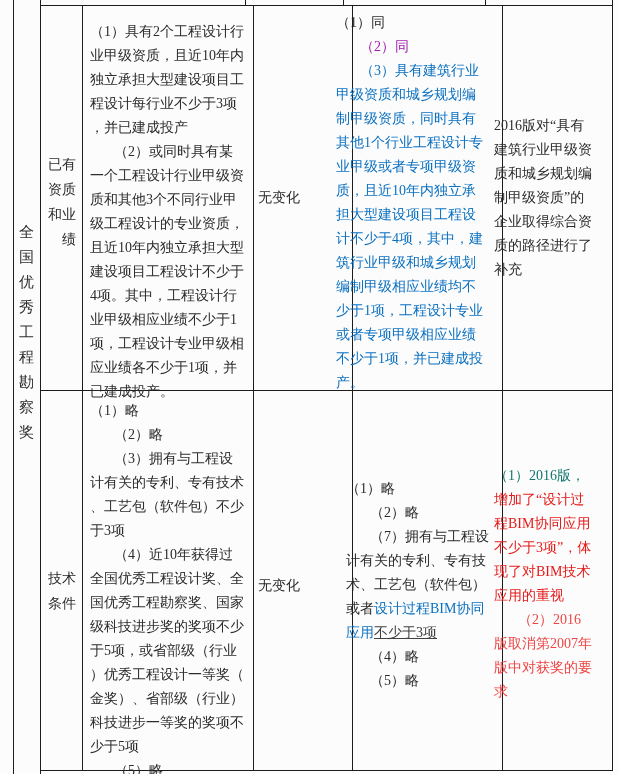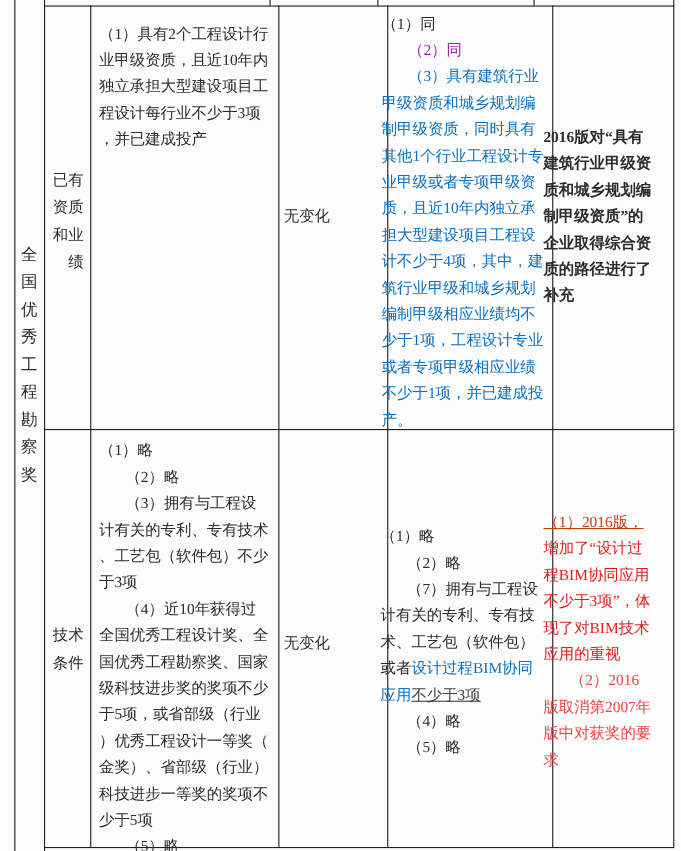--- a/index.html
+++ b/index.html
@@ -28,21 +28,21 @@
     font-size:15px;line-height:25px;
     letter-spacing:0;
   }
   .aspect{
     left:46px;width:30px;
     text-align:right;
     line-height:25px;
   }
   .cell-old-r1{left:90px;width:156px;top:20px;}
   .cell-change-r1{left:258px;top:186px;}
-  .cell-new-r1{left:347px;width:147px;top:11px;}
+  .cell-new-r1{left:336px;width:147px;top:11px;}
   .cell-note-r1{left:494px;width:104px;top:114px;}
   .cell-old-r2{left:90px;width:156px;top:399px;}
   .cell-change-r2{left:258px;top:574px;}
   .cell-new-r2{left:346px;width:147px;top:477px;}
   .cell-note-r2{left:494px;width:100px;top:464px;}
 </style>
 </head>
 <body>
 
 <div class="stage">
@@ -61,45 +61,46 @@
 
   <div class="line" style="left:40px;top:5px;width:573px;height:1px;"></div>
   <div class="line" style="left:40px;top:390px;width:573px;height:1px;"></div>
   <div class="line" style="left:40px;top:770px;width:573px;height:1px;"></div>
 
   <div class="txt vertical-label">全国优秀工程勘察奖</div>
 
   <div class="txt aspect" style="top:152px;">已有资质和业绩</div>
   <div class="txt cell-old-r1">
       <p class="para"><span style="color: rgb(43, 43, 43);">（1）具有2个工程设计行业甲级资质，且近10年内独立承担大型建设项目工程设计每行业不少于3项，并已建成投产</span></p>
+      <p class="para indent"><span style="color: rgb(43, 43, 43);">（2）或同时具有某一个工程设计行业甲级资质和其他3个不同行业甲级工程设计的专业资质，且近10年内独立承担大型建设项目工程设计不少于4项。其中，工程设计行业甲级相应业绩不少于1项，工程设计专业甲级相应业绩各不少于1项，并已建成投产。</span></p>
     </div>
   <div class="txt cell-change-r1">无变化</div>
   <div class="txt cell-new-r1">
       <p class="para"><span style="color: rgb(43, 43, 43);">（1）同</span></p>
       <p class="para indent"><span style="color: #a21caf;">（2）同</span></p>
       <p class="para indent"><span style="color: rgb(10, 112, 192);">（3）具有建筑行业甲级资质和城乡规划编制甲级资质，同时具有其他1个行业工程设计专业甲级或者专项甲级资质，且近10年内独立承担大型建设项目工程设计不少于4项，其中，建筑行业甲级和城乡规划编制甲级相应业绩均不少于1项，工程设计专业或者专项甲级相应业绩不少于1项，并已建成投产。</span></p>
     </div>
   <div class="txt cell-note-r1">
-      <p class="para"><span style="color: rgb(43, 43, 43); font-weight: bold;">2016版对“具有建筑行业甲级资质和城乡规划编制甲级资质”的企业取得综合资质的路径进行了补充</span></p>
+      <p class="para"><span style="color: rgb(43, 43, 43);">2016版对“具有建筑行业甲级资质和城乡规划编制甲级资质”的企业取得综合资质的路径进行了补充</span></p>
     </div>
 
   <div class="txt aspect" style="top:566px;">技术条件</div>
   <div class="txt cell-old-r2">
       <p class="para"><span style="color: rgb(43, 43, 43);">（1）略</span></p>
       <p class="para indent"><span style="color: rgb(43, 43, 43);">（2）略</span></p>
       <p class="para indent"><span style="color: rgb(43, 43, 43);">（3）拥有与工程设计有关的专利、专有技术、工艺包（软件包）不少于3项</span></p>
       <p class="para indent"><span style="color: rgb(43, 43, 43); margin-top: 28px;">（4）近10年获得过全国优秀工程设计奖、全国优秀工程勘察奖、国家级科技进步奖的奖项不少于5项，或省部级（行业）优秀工程设计一等奖（金奖）、省部级（行业）科技进步一等奖的奖项不少于5项</span></p>
       <p class="para indent"><span style="color: rgb(43, 43, 43);">（5）略</span></p>
     </div>
   <div class="txt cell-change-r2">无变化</div>
   <div class="txt cell-new-r2">
       <p class="para"><span style="color: rgb(43, 43, 43);">（1）略</span></p>
       <p class="para indent"><span style="color: rgb(43, 43, 43);">（2）略</span></p>
       <p class="para indent"><span style="color: rgb(43, 43, 43);">（7）拥有与工程设计有关的专利、专有技术、工艺包（软件包）或者</span><span style="color: rgb(10, 112, 192);">设计过程BIM协同应用</span><span style="color: #404040; text-decoration: underline;">不少于3项</span></p>
       <p class="para indent"><span style="color: rgb(43, 43, 43);">（4）略</span></p>
       <p class="para indent"><span style="color: rgb(43, 43, 43);">（5）略</span></p>
     </div>
   <div class="txt cell-note-r2">
-      <p class="para"><span style="color: #c2410c; text-decoration: underline;">（1）2016版，</span><span style="color: rgb(229, 26, 26);">增加了“设计过程BIM协同应用不少于3项”，体现了对BIM技术应用的重视</span></p>
+      <p class="para"><span style="color: #0f766e;">（1）2016版，</span><span style="color: rgb(229, 26, 26);">增加了“设计过程BIM协同应用不少于3项”，体现了对BIM技术应用的重视</span></p>
       <p class="para indent"><span style="color: #ef4444;">（2）2016版取消第2007年版中对获奖的要求</span></p>
     </div>
 
 </div>
 
 </body></html>

